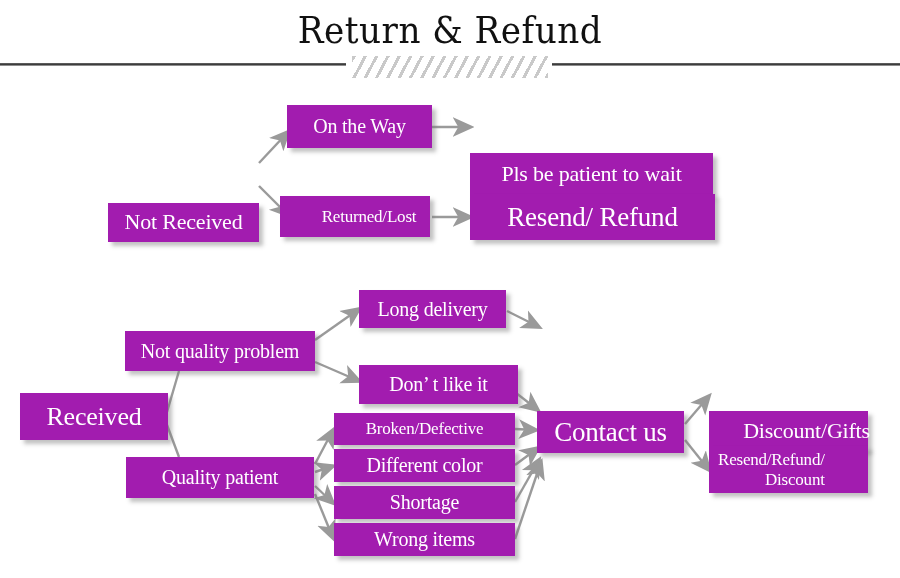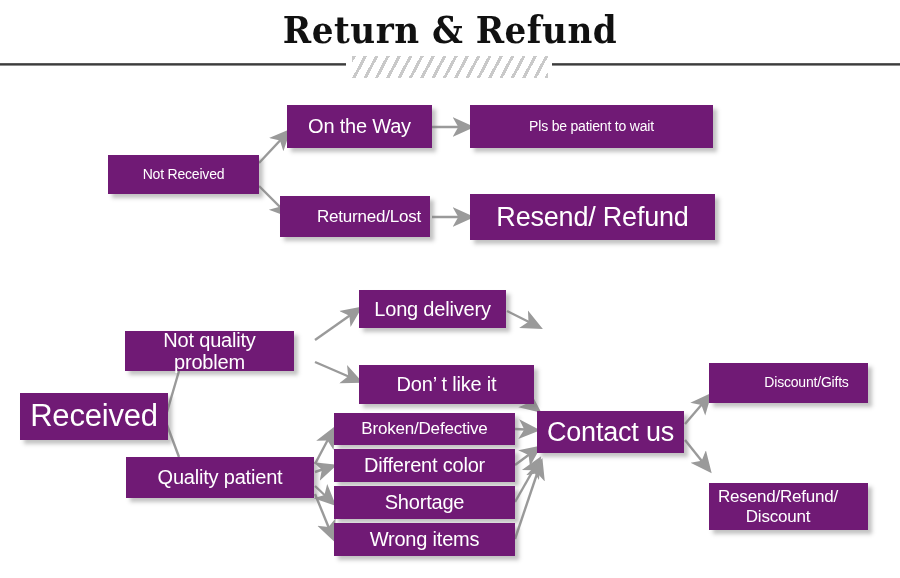--- a/index.html
+++ b/index.html
@@ -22,21 +22,21 @@
   }
 
   
   .page-title {
     position: absolute;
     left: 0;
     top: 8px;
     width: 900px;
     text-align: center;
     font-family: "DejaVu Serif", "Liberation Serif", serif;
-    font-weight: 700;
+    font-weight: 400;
     font-size: 38px;
     font-stretch: condensed;
     letter-spacing: 0.5px;
     color: #111111;
     line-height: 44px;
     white-space: nowrap;
   }
   .divider-wrap {
     position: absolute;
     left: 0;
@@ -71,40 +71,40 @@
     left: 0;
     top: 0;
     width: 900px;
     height: 578px;
   }
 
   
   .node {
     position: absolute;
     box-sizing: border-box;
-    background: #701a75;
+    background: #a21caf;
     color: #ffffff;
     display: flex;
     align-items: center;
     justify-content: center;
     text-align: center;
     box-shadow: 4px 4px 4px rgba(120,120,120,0.45);
-    font-family: Liberation Sans, sans-serif;
+    font-family: Liberation Serif, serif;
     font-weight: 400;
     line-height: 1.12;
     letter-spacing: -0.2px;
     white-space: pre-line;
     padding: 0 6px;
   }
   .node.sz-sm  { font-size: 17px; }
   .node.sz-md  { font-size: 20px; }
-  .node.sz-lg  { font-size: 14px; }
+  .node.sz-lg  { font-size: 22px; margin-top: 48px; }
   .node.sz-xl  { font-size: 27px; }
-  .node.sz-xxl { font-size: 31px; }
-  .node.left-align { justify-content: flex-start; text-align: center; padding-left: 9px; margin-top: 37px; }
+  .node.sz-xxl { font-size: 26px; }
+  .node.left-align { justify-content: flex-start; text-align: right; padding-left: 9px; }
 </style>
 </head>
 <body>
 
 <div id="root">
 
   <div class="page-title">Return &amp; Refund</div>
 
   <div class="divider-wrap">
     <div class="divider-line left"></div>
@@ -157,27 +157,27 @@
   <div class="node sz-md" style="left:287px; top:105px; width:145px; height:43px;">On the Way</div>
 
   <div class="node sz-lg" style="left:470px; top:105px; width:243px; height:43px;">Pls be patient to wait</div>
 
   <div class="node sz-sm" style="left:280px; top:196px; width:150px; height:41px;padding-left:34px;">Returned/Lost</div>
 
   <div class="node sz-xl" style="left:470px; top:194px; width:245px; height:46px;">Resend/ Refund</div>
 
   <div class="node sz-xxl" style="left:20px; top:393px; width:148px; height:47px;">Received</div>
 
-  <div class="node sz-md" style="left:125px; top:331px; width:169px; height:40px;">Not quality problem</div>
+  <div class="node sz-md" style="left:125px; top:331px; width:190px; height:40px;">Not quality problem</div>
 
   <div class="node sz-md" style="left:126px; top:457px; width:188px; height:41px;">Quality patient</div>
 
   <div class="node sz-md" style="left:359px; top:290px; width:147px; height:38px;">Long delivery</div>
 
-  <div class="node sz-md" style="left:359px; top:365px; width:175px; height:39px;">Don’  t like it</div>
+  <div class="node sz-md" style="left:359px; top:365px; width:159px; height:39px;">Don’  t like it</div>
 
   <div class="node sz-sm" style="left:334px; top:413px; width:181px; height:32px;">Broken/Defective</div>
 
   <div class="node sz-md" style="left:334px; top:449px; width:181px; height:33px;">Different color</div>
 
   <div class="node sz-md" style="left:334px; top:486px; width:181px; height:33px;">Shortage</div>
 
   <div class="node sz-xl" style="left:537px; top:411px; width:147px; height:42px;">Contact us</div>
 
   <div class="node sz-md" style="left:334px; top:523px; width:181px; height:33px;">Wrong items</div>

